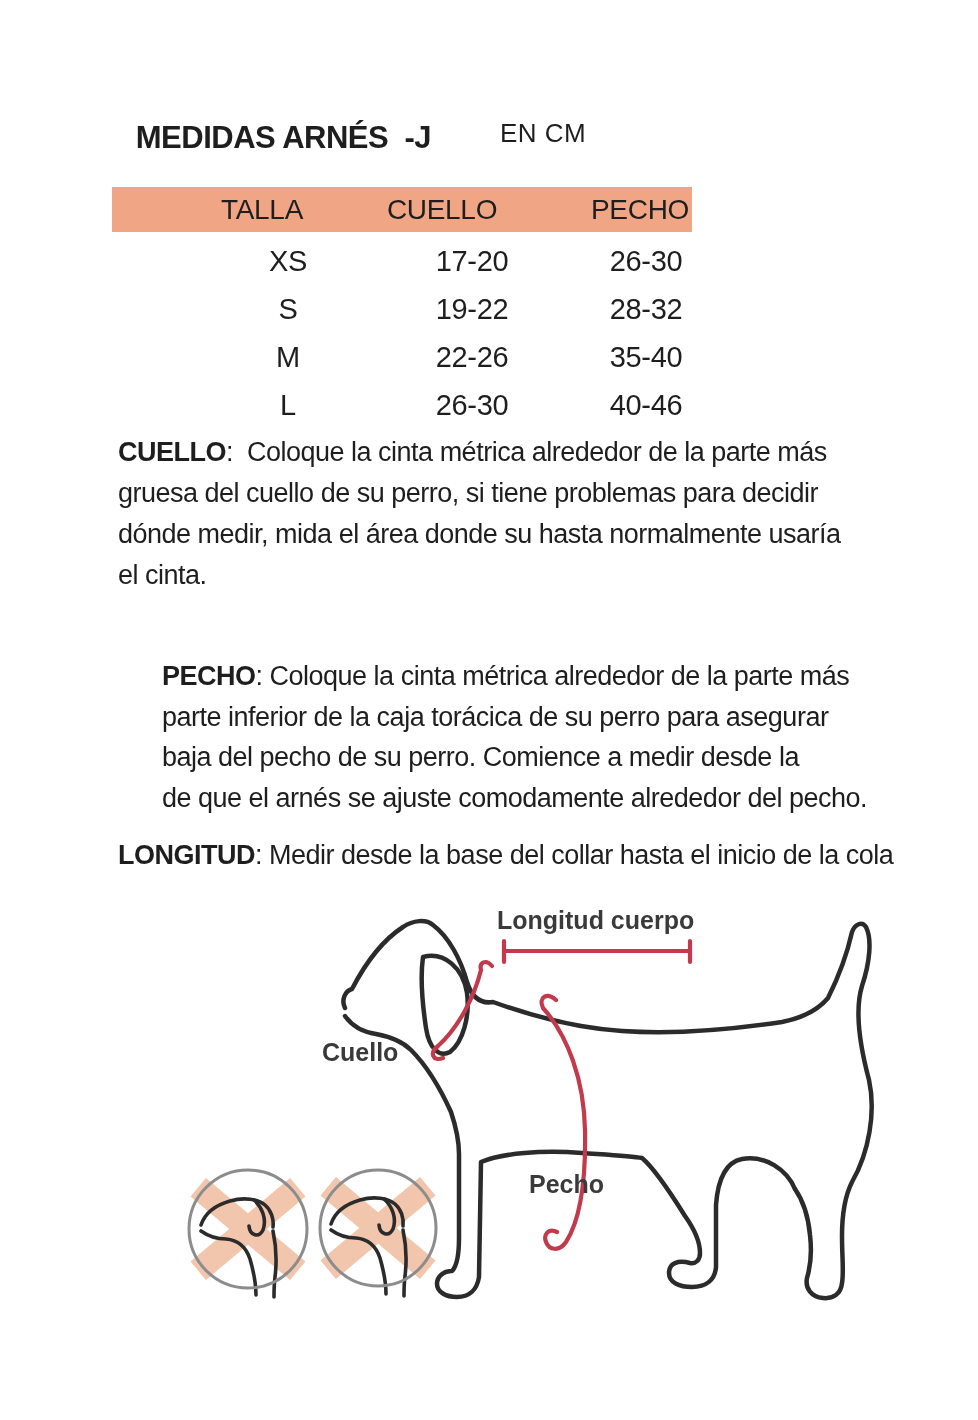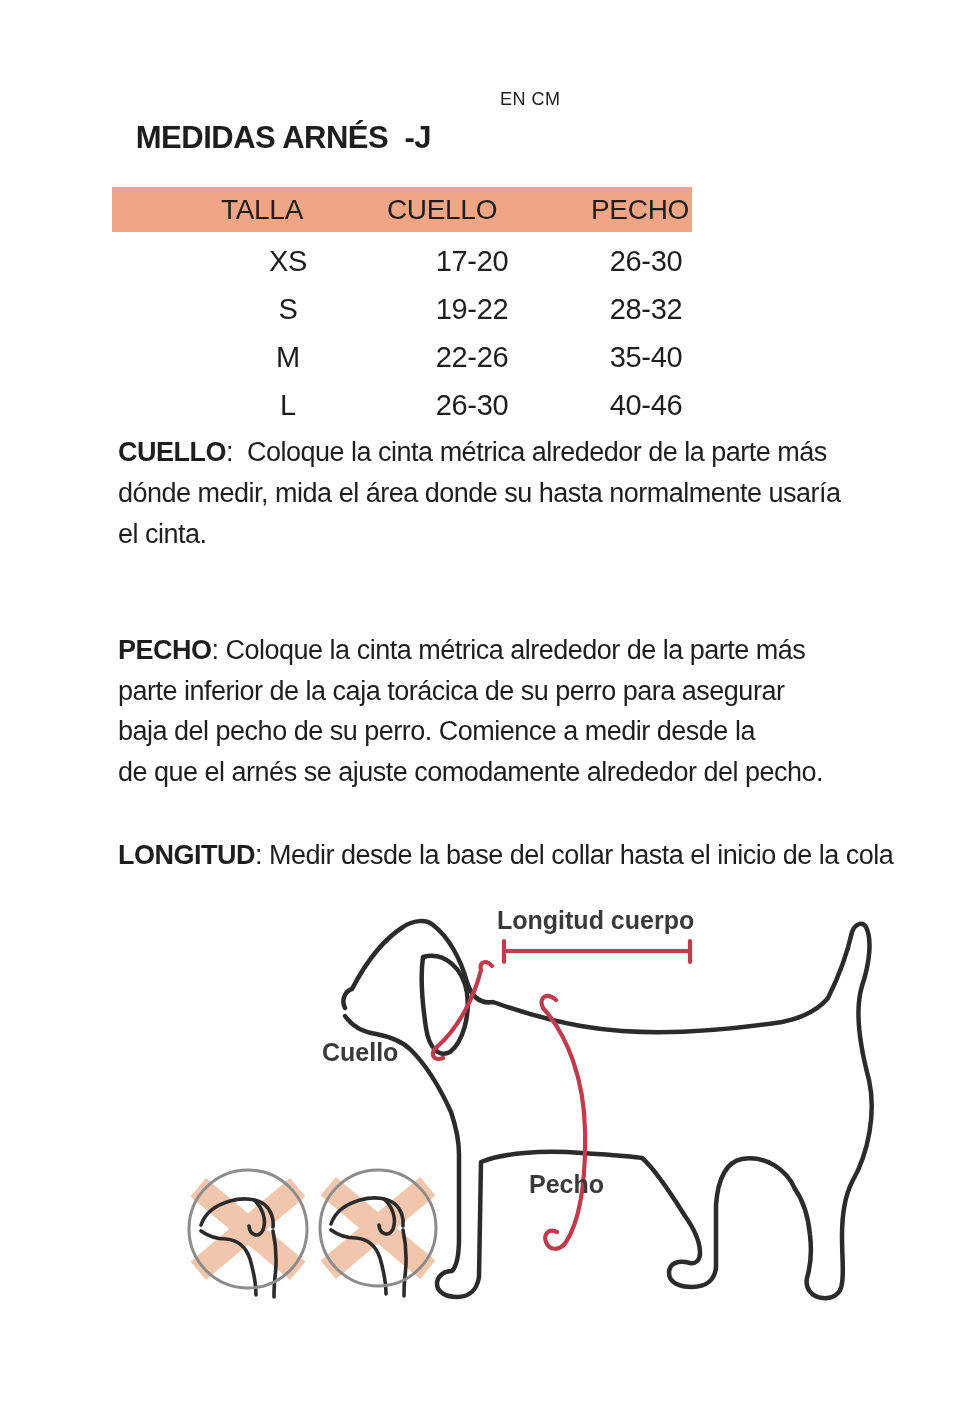--- a/index.html
+++ b/index.html
@@ -16,40 +16,40 @@
   html,body{background:#e9e9e9;}
   .page{
     position:relative;width:978px;height:1420px;background:var(--page_bg);
     overflow:hidden;margin:0 auto;
     font-family:"Liberation Sans","DejaVu Sans",sans-serif;
     color:var(--text);
   }
   
   .title-row{position:absolute;left:118px;top:102px;white-space:pre;}
   .doc-title{font-size:31px;font-weight:bold;letter-spacing:-0.5px;color:var(--text);}
-  .unit-note{position:absolute;left:500px;top:89px;font-size:18px;letter-spacing:0.5px;color:var(--text);}
+  .unit-note{position:absolute;left:500px;top:118px;font-size:26px;letter-spacing:0.5px;color:var(--text);}
   
   .size-table{position:absolute;left:112px;top:187px;width:580px;}
   .thead{position:relative;height:45px;background:var(--header_bg);text-align:right;}
   .thead .cell{position:absolute;top:0;height:45px;line-height:45px;transform:translateX(-50%);
     font-size:28px;letter-spacing:-0.3px;white-space:nowrap;}
   .h1{left:150px;} .h2{left:330px;} .h3{left:528px;}
   .tbody{position:relative;}
   .trow{position:relative;height:48px;text-align:center;}
   .trow .cell{position:absolute;top:0;height:48px;line-height:48px;transform:translateX(-50%);
     font-size:29px;letter-spacing:-0.3px;white-space:nowrap;}
   .c1{left:176px;} .c2{left:360px;} .c3{left:534px;}
   .tbody{margin-top:5px;}
   
   .para{position:absolute;left:118px;font-size:27px;letter-spacing:-0.5px;color:var(--text);}
   .para-line{white-space:pre;}
   .para .lead{font-weight:bold;}
   #para-cuello{top:437px;}
   #para-cuello .para-line{height:41px;}
-  #para-pecho{top:635px;}
+  #para-pecho{top:661px;margin-left:44px;}
   #para-pecho .para-line{height:40.5px;}
   #para-longitud{top:840px;}
   
   .diagram-label{position:absolute;font-size:25px;font-weight:bold;color:var(--label_color);
     letter-spacing:0;white-space:nowrap;z-index:3;}
   #label-longitud{left:497px;top:906px;}
   #label-cuello{left:322px;top:1038px;}
   #label-pecho{left:529px;top:1170px;}
   
   .diagram-svg{position:absolute;left:0;top:0;z-index:2;}
@@ -95,20 +95,21 @@
       <div class="trow">
         <span class="cell c1">L</span>
         <span class="cell c2">26-30</span>
         <span class="cell c3">40-46</span>
       </div>
     </div>
   </div>
 
   <div class="para" id="para-cuello">
     <div class="para-line"><span class="lead">CUELLO</span><span>:  Coloque la cinta métrica alrededor de la parte más</span></div>
+    <div class="para-line">gruesa del cuello de su perro, si tiene problemas para decidir</div>
     <div class="para-line">dónde medir, mida el área donde su hasta normalmente usaría</div>
     <div class="para-line">el cinta.</div>
   </div>
 
   <div class="para" id="para-pecho">
     <div class="para-line"><span class="lead">PECHO</span><span>: Coloque la cinta métrica alrededor de la parte más</span></div>
     <div class="para-line">parte inferior de la caja torácica de su perro para asegurar</div>
     <div class="para-line">baja del pecho de su perro. Comience a medir desde la</div>
     <div class="para-line">de que el arnés se ajuste comodamente alrededor del pecho.</div>
   </div>

